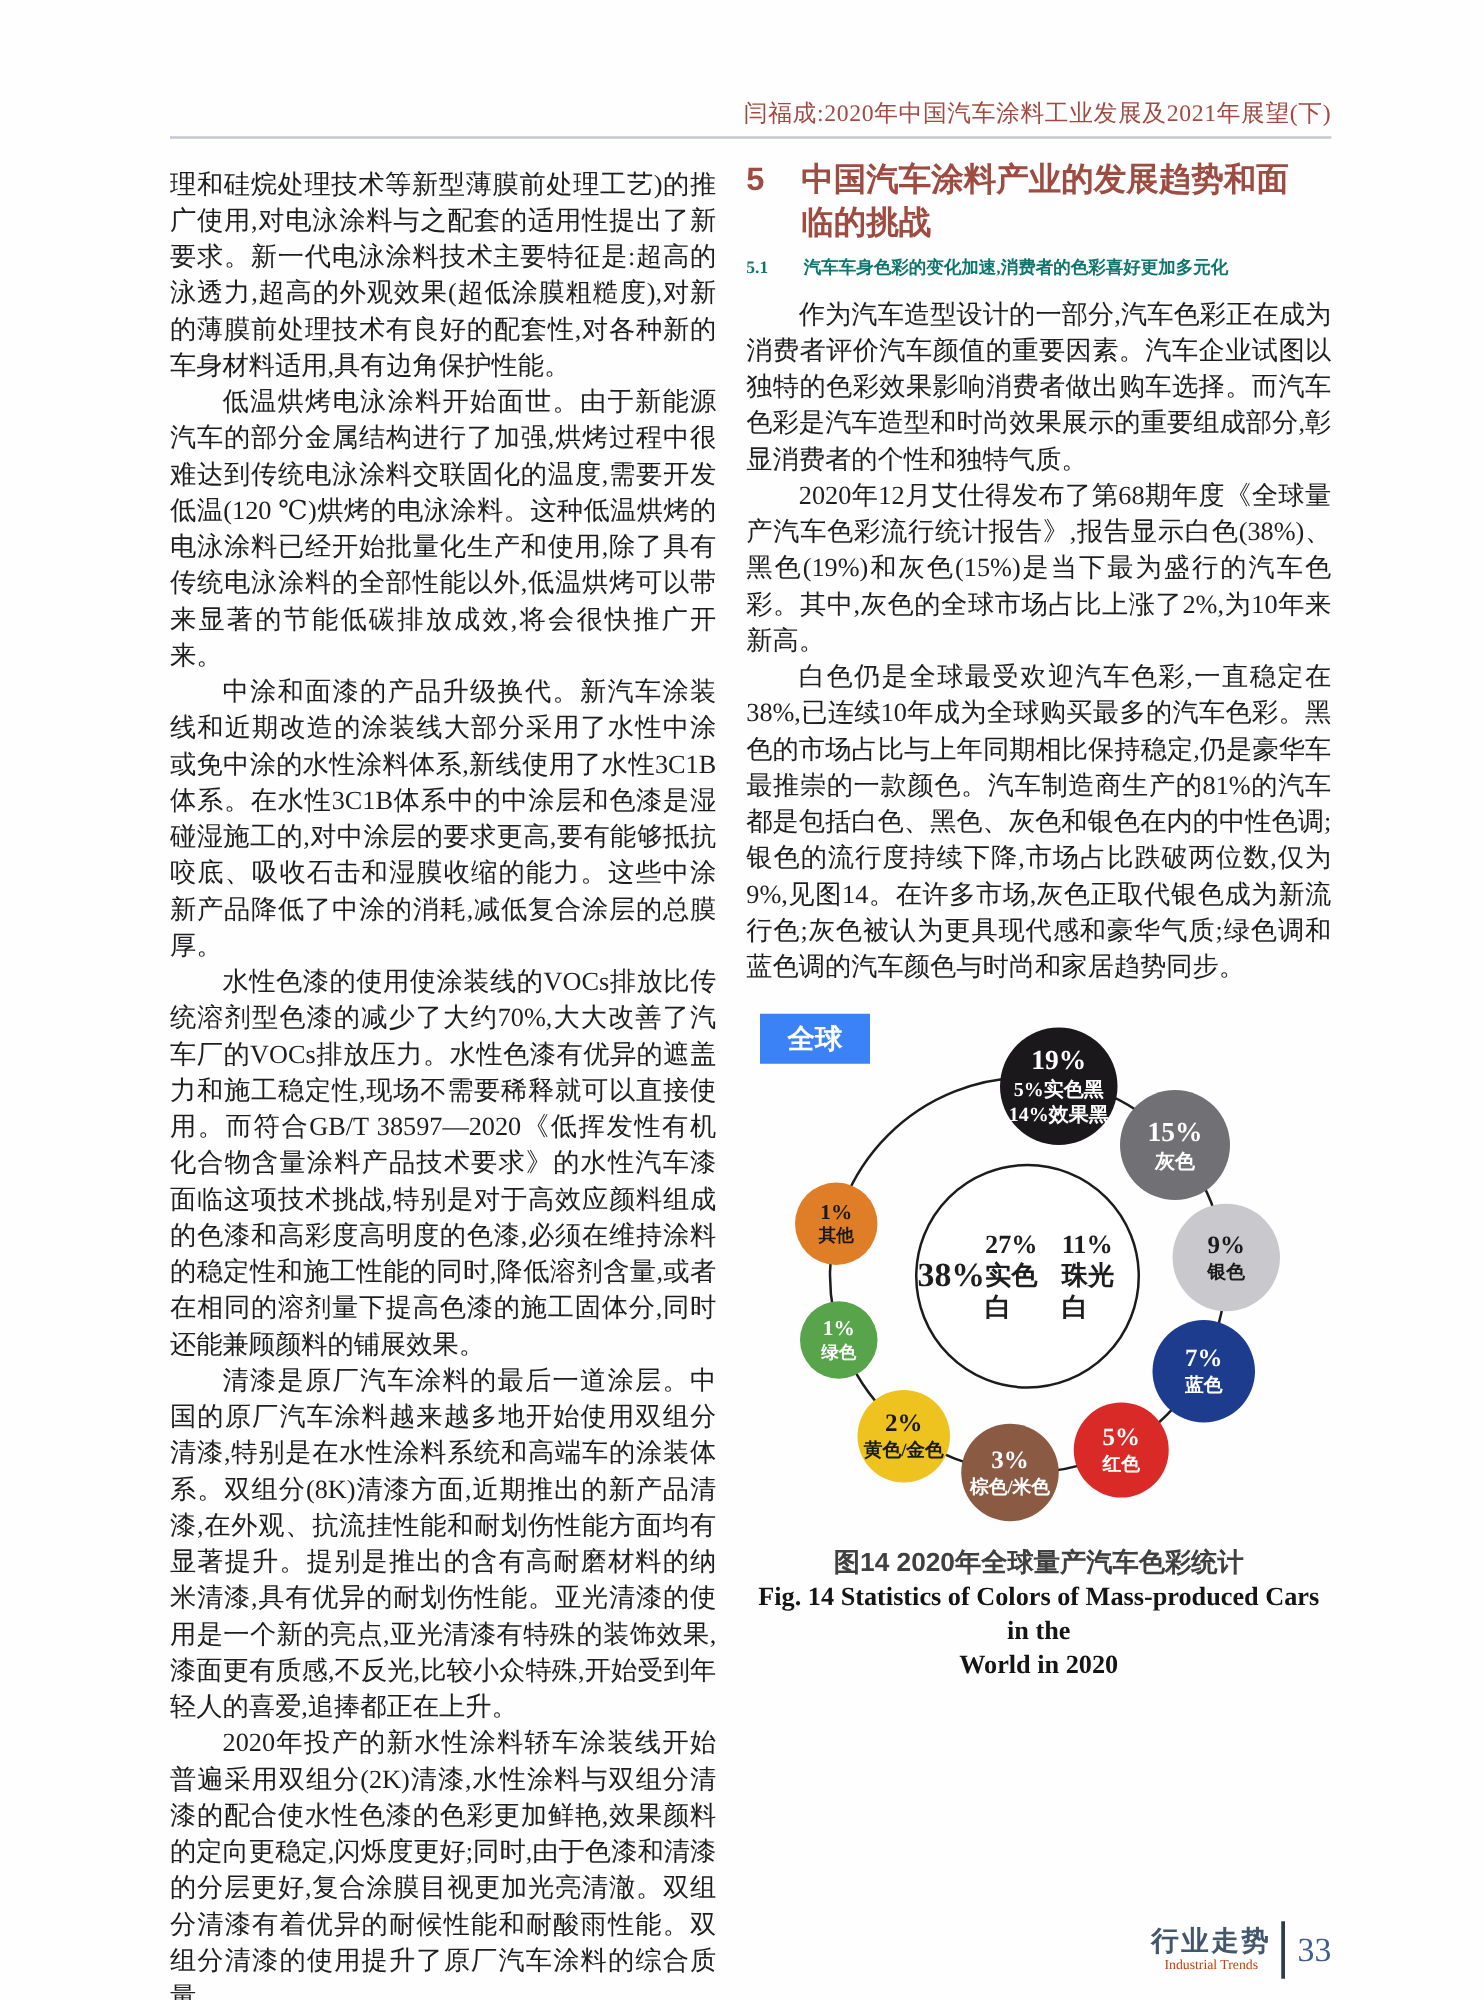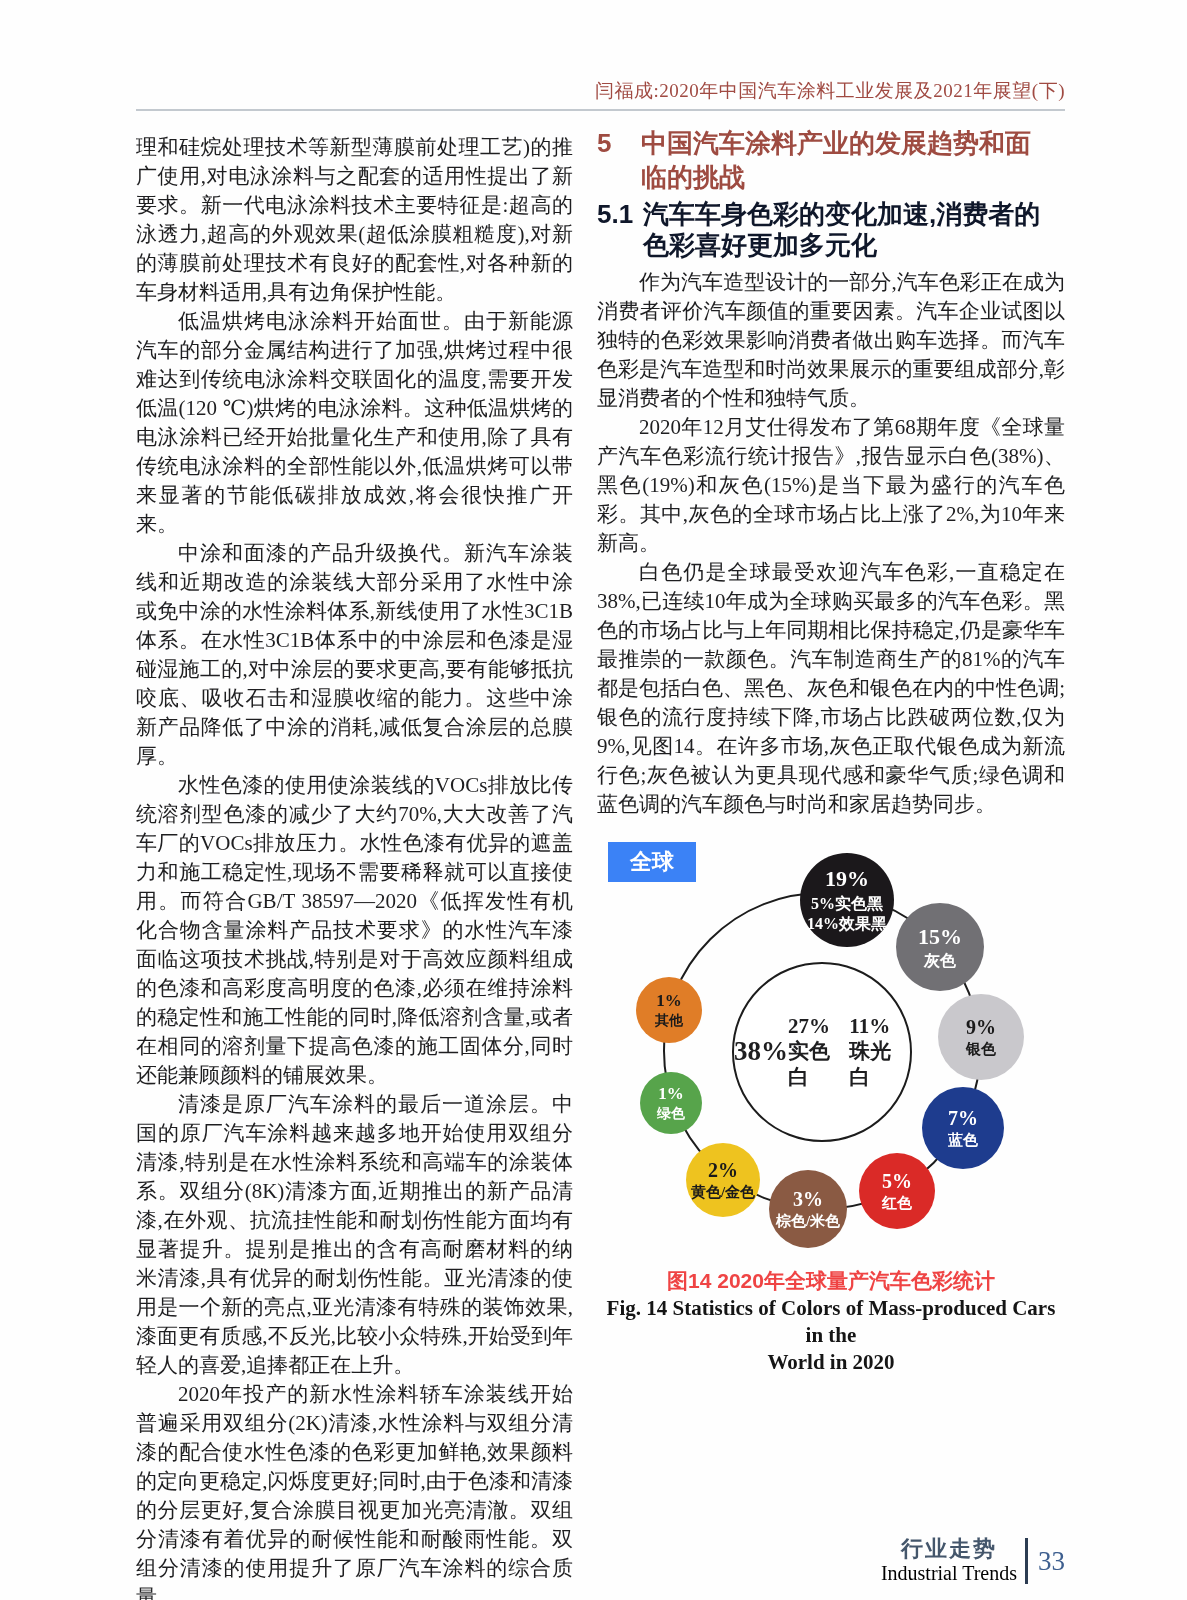--- a/index.html
+++ b/index.html
@@ -15,22 +15,22 @@
   .col-left{position:absolute;left:136px;top:133px;width:437px;}
   .col-right{position:absolute;left:597px;top:126px;width:468px;}
   p.body{margin:0;font-size:21px;line-height:29px;text-align:justify;text-indent:2em;}
   p.noindent{text-indent:0;}
 
   
   .sec{display:flex;margin:0 0 5px 0;font-family:"Liberation Sans",sans-serif;font-weight:bold;
     color:#9e4b41;font-size:26px;line-height:34px;}
   .sec-num{width:44px;flex:none;}
   .sec-title{width:402px;}
-  .subsec{display:flex;margin:0 0 7px 0;font-family:Liberation Sans, sans-serif;font-weight:bold;
-    color:#0f172a;font-size:26px;line-height:31px;}
+  .subsec{display:flex;margin:0 0 7px 0;font-family:Liberation Serif, serif;font-weight:bold;
+    color:#0f766e;font-size:14px;line-height:31px;}
   .sub-num{width:46px;flex:none;}
   .sub-title{flex:1;}
 
   
   .figure{position:relative;width:468px;height:432px;margin-top:4px;}
   .region-tag{position:absolute;left:11px;top:19px;width:88px;height:40px;background:#3b82f6;
     color:#ffffff;font-family:"Liberation Sans",sans-serif;font-weight:bold;font-size:22px;
     display:flex;align-items:center;justify-content:center;}
   .ring{position:absolute;left:66px;top:69px;width:314px;height:314px;border:2px solid #1c1c1c;
     border-radius:50%;}
@@ -38,30 +38,30 @@
     border:2.5px solid #1c1c1c;border-radius:50%;display:flex;flex-direction:row;
     align-items:center;justify-content:center;}
   .center-pct{font-size:27px;font-weight:bold;line-height:1.25;}
   .center-line{font-size:21px;font-weight:bold;line-height:1.22;}
   .bubble{position:absolute;border-radius:50%;display:flex;flex-direction:column;
     align-items:center;justify-content:center;font-weight:bold;text-align:center;z-index:2;}
   .bubble .l{line-height:1.28;white-space:nowrap;}
 
   
   .cap-cn{margin-top:12px;text-align:center;font-family:"Liberation Sans",sans-serif;
-    font-weight:bold;font-size:21px;color:#ef4444;}
+    font-weight:bold;font-size:21px;color:#404040;}
   .cap-en{text-align:center;font-weight:bold;font-size:21px;line-height:27px;color:#151515;}
   .after-para{margin-top:16px !important;}
 
   
   .footer{position:absolute;right:122px;top:1537px;display:flex;align-items:center;}
   .f-left{text-align:center;margin-right:8px;}
   .f-cn{font-family:"Liberation Sans",sans-serif;font-weight:bold;font-size:22px;
     letter-spacing:2px;color:#44566b;line-height:1.1;}
-  .f-en{font-size:20px;color:#000000;line-height:1.2;}
+  .f-en{font-size:11px;color:#c2410c;line-height:1.2;}
   .f-bar{width:3px;height:46px;background:#2c3c52;margin-right:10px;}
   .f-num{font-size:27px;color:#3e5f8f;}
 </style>
 </head>
 <body>
 
 <div class="page">
 
   <div class="running-head">闫福成:2020年中国汽车涂料工业发展及2021年展望(下)</div>
   <div class="head-rule"></div>

